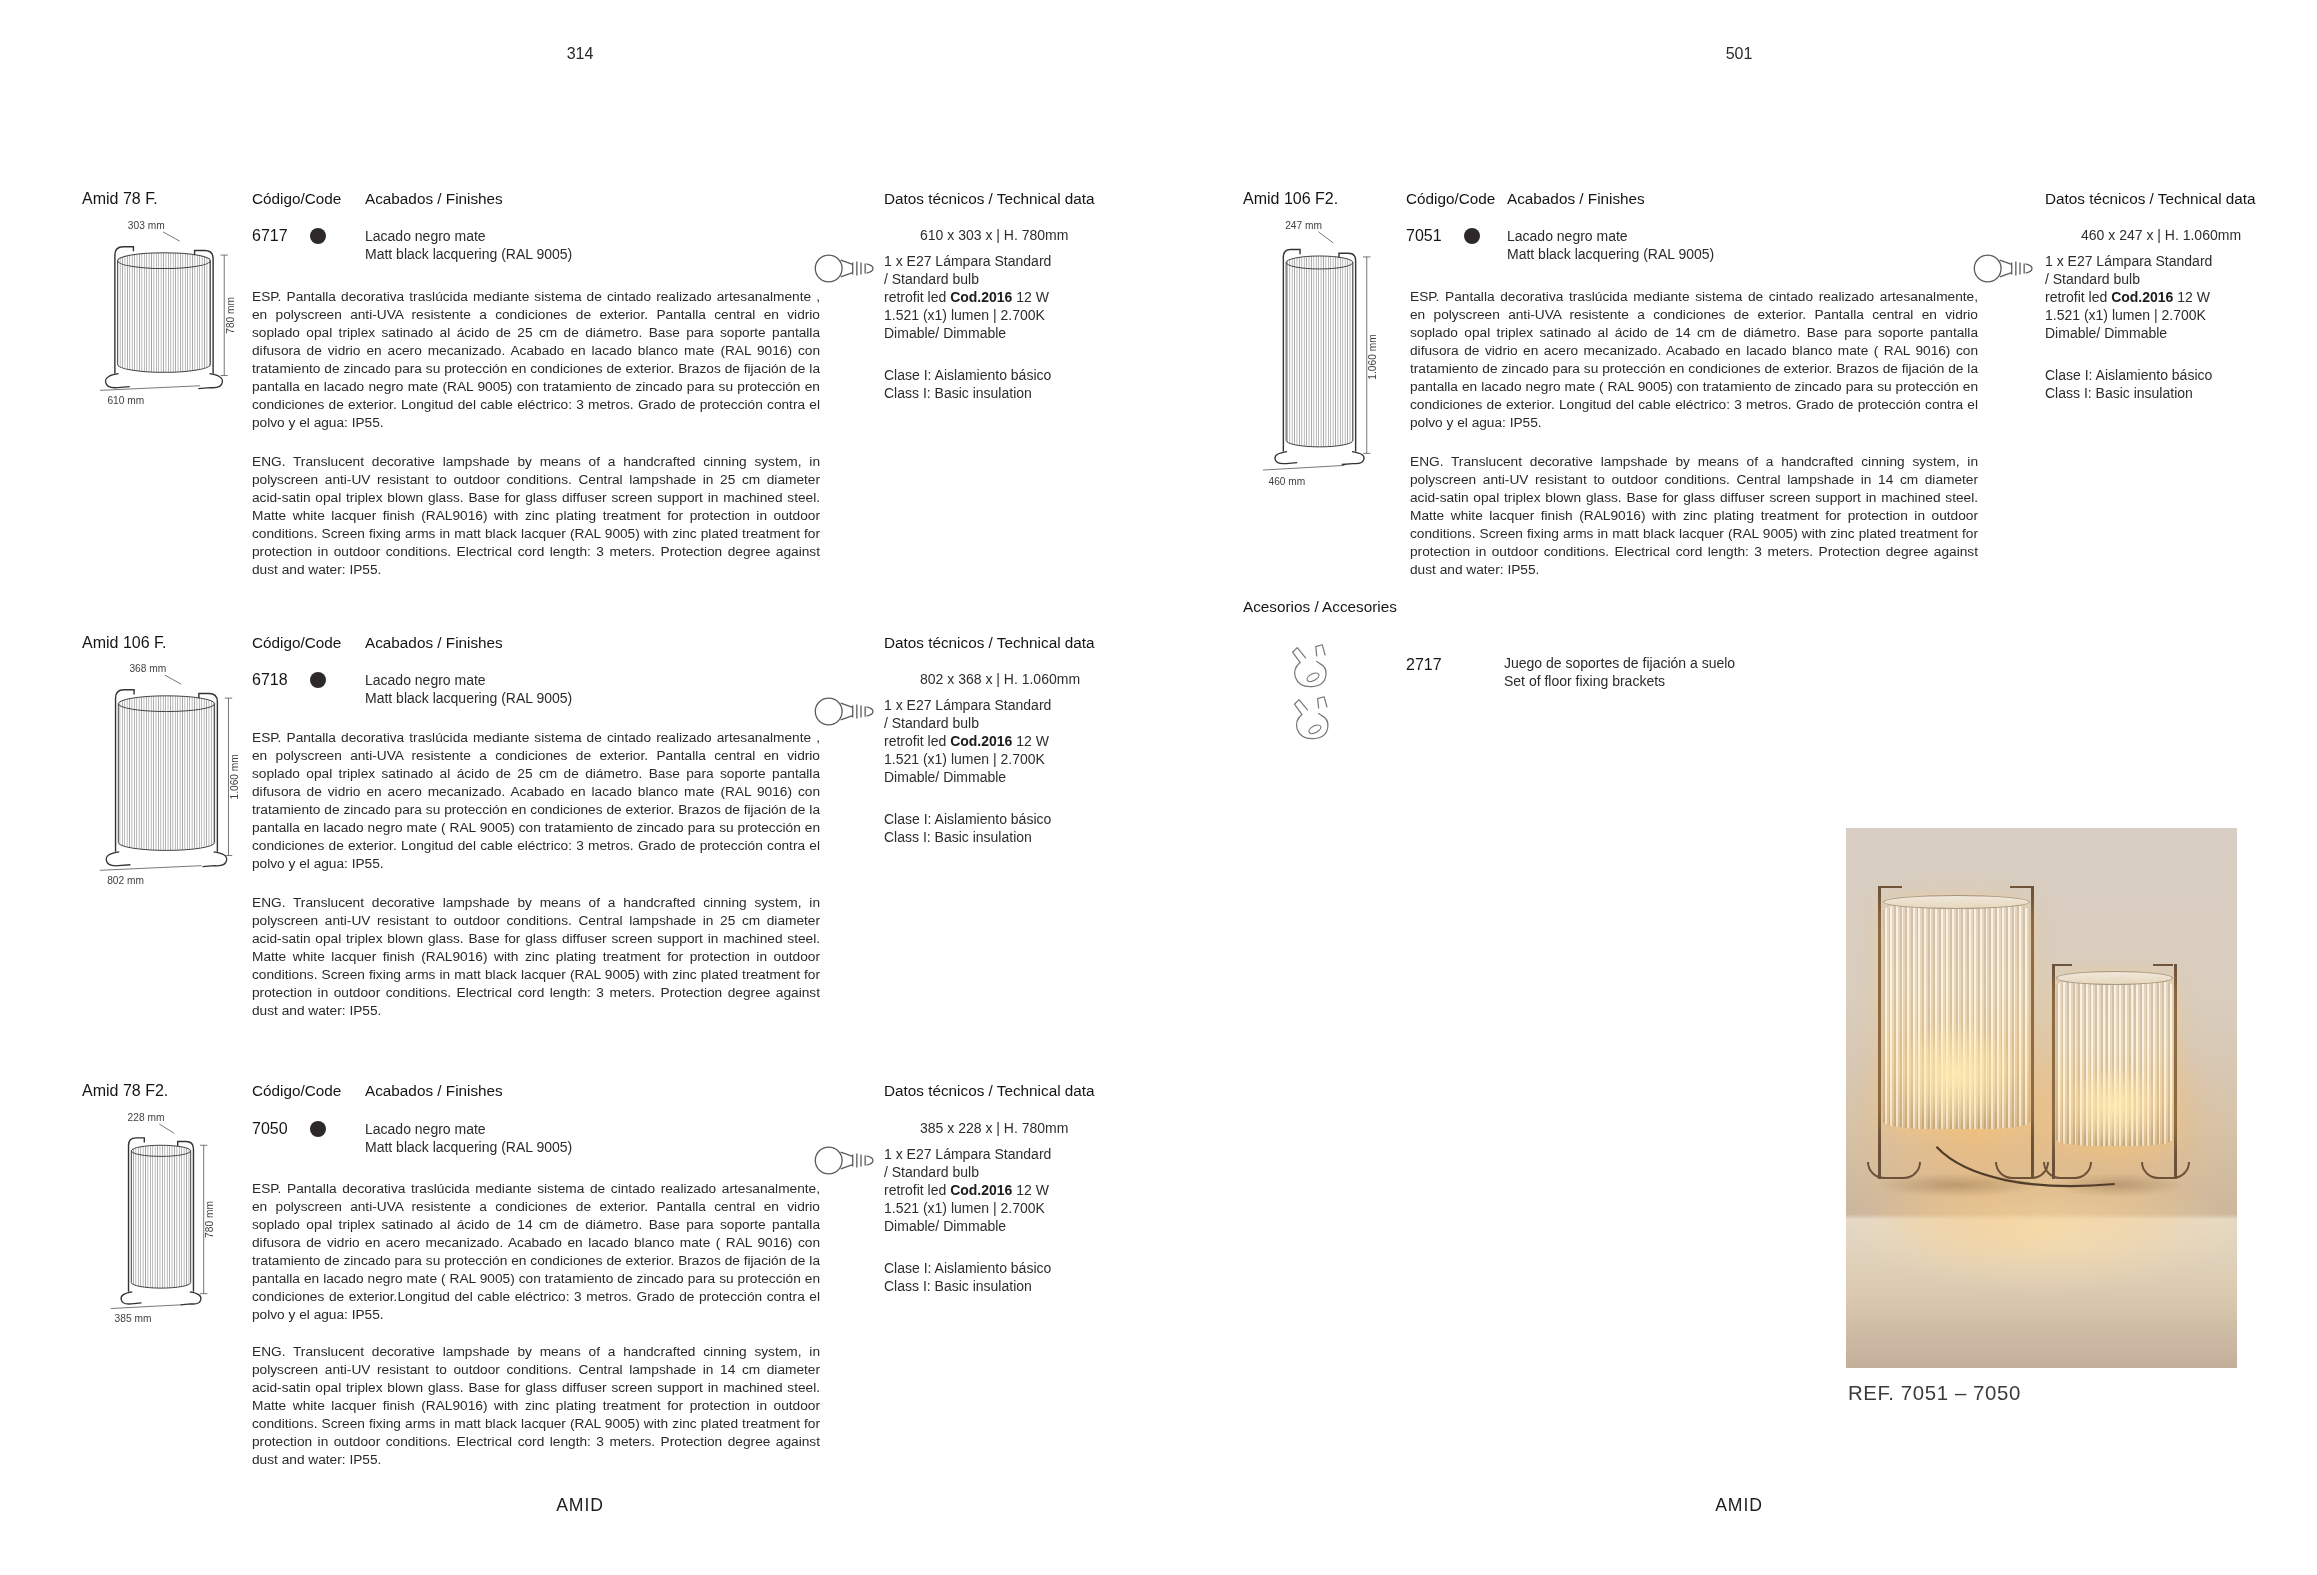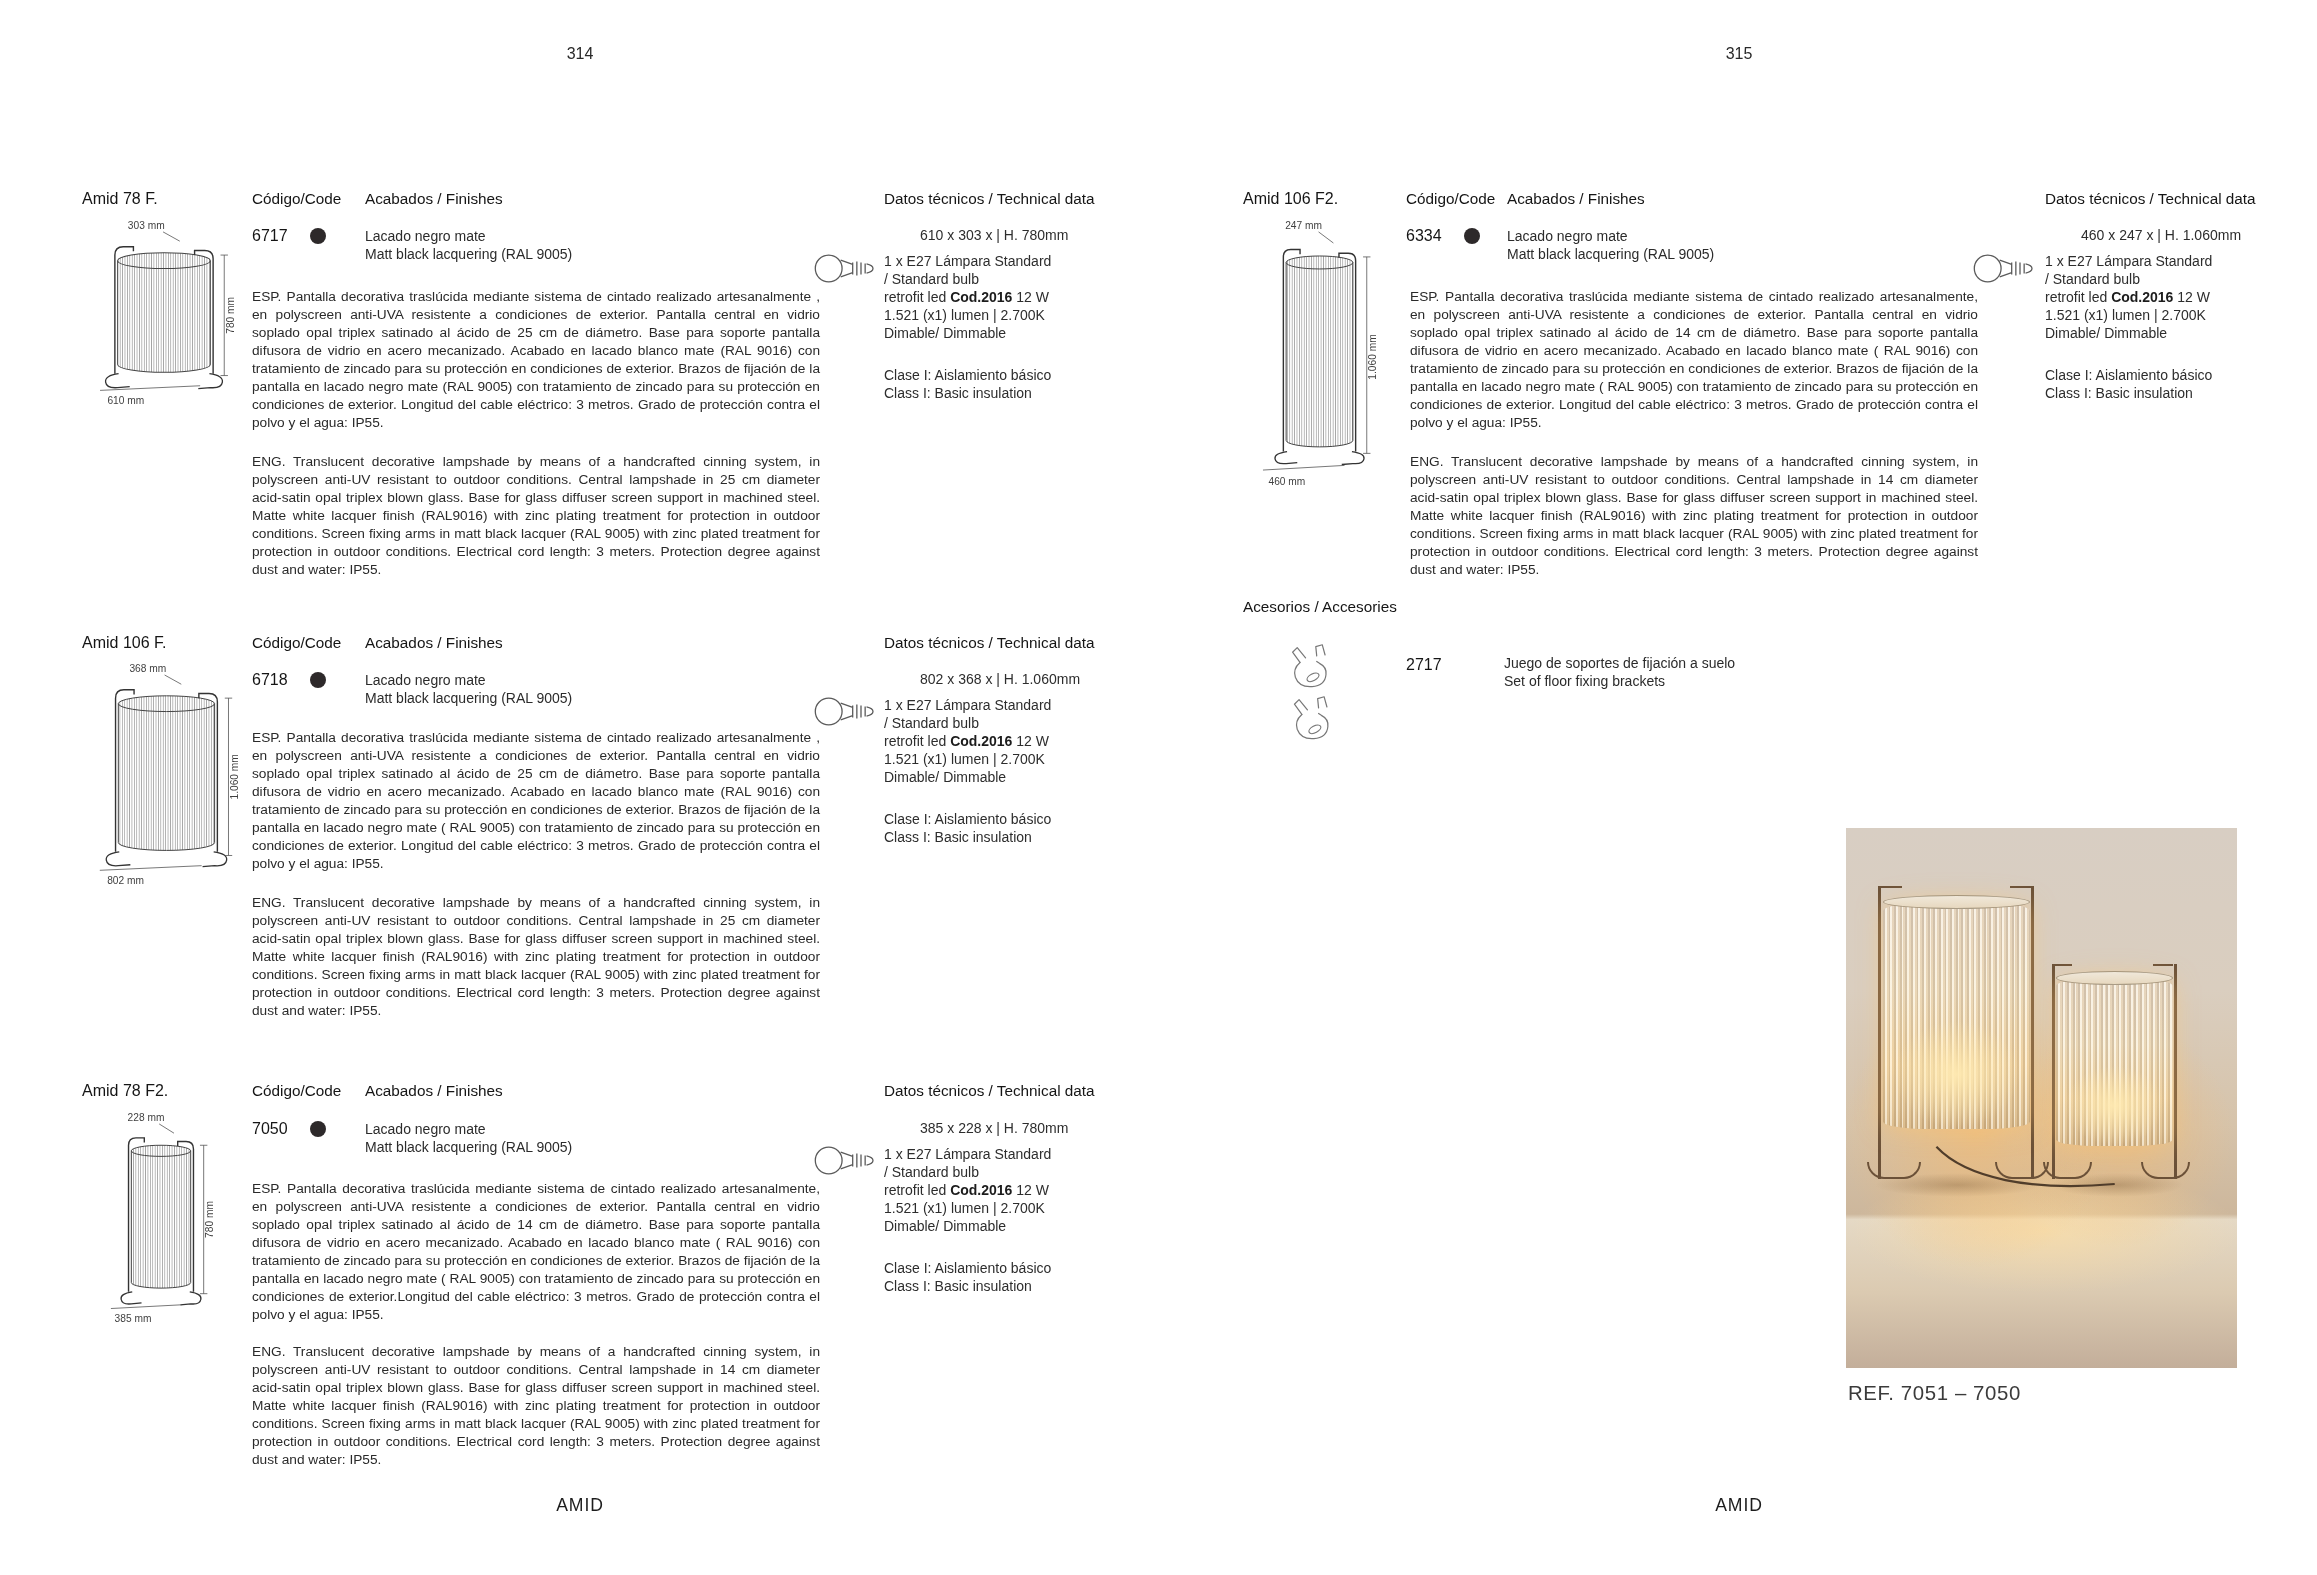--- a/index.html
+++ b/index.html
@@ -228,29 +228,29 @@
   <div>1.521 (x1) lumen | 2.700K</div>
   <div>Dimable/ Dimmable</div>
 </div>
 <div class="abs tech" style="left:884px;top:1259px;">
   <div>Clase I: Aislamiento básico</div>
   <div>Class I: Basic insulation</div>
 </div>
 
 <div class="abs ftr" style="left:515px;top:1495px;width:130px;text-align:center;">AMID</div>
 
-<div class="abs pagenum" style="left:1702px;top:45px;width:74px;text-align:center;">315</div>
+<div class="abs pagenum" style="left:1702px;top:45px;width:74px;text-align:center;">501</div>
 
 <div class="abs title" style="left:1243px;top:190px;">Amid 106 F2.</div>
 <div class="abs hdr" style="left:1406px;top:190px;">Código/Code</div>
 <div class="abs hdr" style="left:1507px;top:190px;">Acabados / Finishes</div>
 <div class="abs hdr" style="left:2045px;top:190px;">Datos técnicos / Technical data</div>
 
 <div class="abs coderow" style="left:1406px;top:227px;">
-  <span>6334</span>
+  <span>7051</span>
   <span class="dot"></span>
 </div>
 <div class="abs fin" style="left:1507px;top:227px;">
   <div>Lacado negro mate</div>
   <div>Matt black lacquering (RAL 9005)</div>
 </div>
 
 <svg class="abs diag" style="left:1250px;top:218px;" width="139" height="278" viewBox="0 0 150 300">
   <defs>
       <pattern id="pltD" width="2.6" height="4" patternUnits="userSpaceOnUse">

